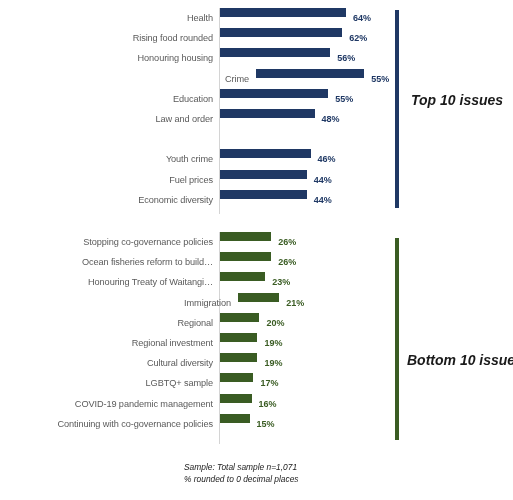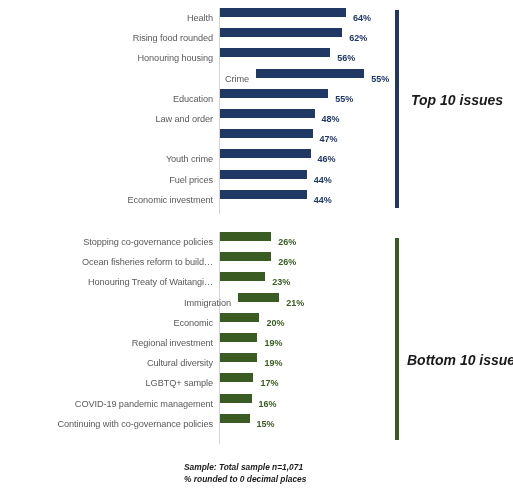--- a/index.html
+++ b/index.html
@@ -115,21 +115,21 @@
   #bracket-label-top    { left: 407px; top: 92px;  }
   #bracket-label-bottom { left: 403px; top: 322px; margin-top: 30px; }
 
   
   #footnote {
     position: absolute;
     left: 180px;
     top: 461px;
     font-size: 8.4px;
     font-style: italic;
-    font-weight: bold;
+    font-weight: normal;
     color: #1a1a1a;
     line-height: 12px;
   }
   #footnote div { white-space: nowrap; }
 </style>
 </head>
 <body>
 
 <div id="chart-root">
 
@@ -172,41 +172,37 @@
           </div>
         </div>
         <div class="row" style="top: 101px;">
           <div class="cat-label">Law and order</div>
           <div class="bar-wrap">
             <div class="bar navy" style="width: 94.56px;"></div>
             <div class="value-label navy">48%</div>
           </div>
         </div>
         <div class="row" style="top: 121.2px;">
-          <div class="bar-wrap">
-            <div class="bar navy" style="width: 92.59px;"></div>
-            <div class="value-label navy">47%</div>
-          </div>
         </div>
         <div class="row" style="top: 141.4px;">
           <div class="cat-label">Youth crime</div>
           <div class="bar-wrap">
             <div class="bar navy" style="width: 90.62px;"></div>
             <div class="value-label navy">46%</div>
           </div>
         </div>
         <div class="row" style="top: 161.6px; padding-left: 9px;">
           <div class="cat-label">Fuel prices</div>
           <div class="bar-wrap">
             <div class="bar navy" style="width: 86.68px;"></div>
             <div class="value-label navy">44%</div>
           </div>
         </div>
         <div class="row" style="top: 181.8px;">
-          <div class="cat-label">Economic investment</div>
+          <div class="cat-label">Economic diversity</div>
           <div class="bar-wrap">
             <div class="bar navy" style="width: 86.68px;"></div>
             <div class="value-label navy">44%</div>
           </div>
         </div>
       </div>
   </div>
 
   <div class="group" id="group-bottom">
     <div class="axis-line"></div>
@@ -233,21 +229,21 @@
           </div>
         </div>
         <div class="row" style="top: 60.6px; margin-left: 18px;">
           <div class="cat-label">Immigration</div>
           <div class="bar-wrap">
             <div class="bar green" style="width: 41.37px;"></div>
             <div class="value-label green">21%</div>
           </div>
         </div>
         <div class="row" style="top: 80.8px;">
-          <div class="cat-label">Economic</div>
+          <div class="cat-label">Regional</div>
           <div class="bar-wrap">
             <div class="bar green" style="width: 39.4px;"></div>
             <div class="value-label green">20%</div>
           </div>
         </div>
         <div class="row" style="top: 101px;">
           <div class="cat-label">Regional investment</div>
           <div class="bar-wrap">
             <div class="bar green" style="width: 37.43px;"></div>
             <div class="value-label green">19%</div>

